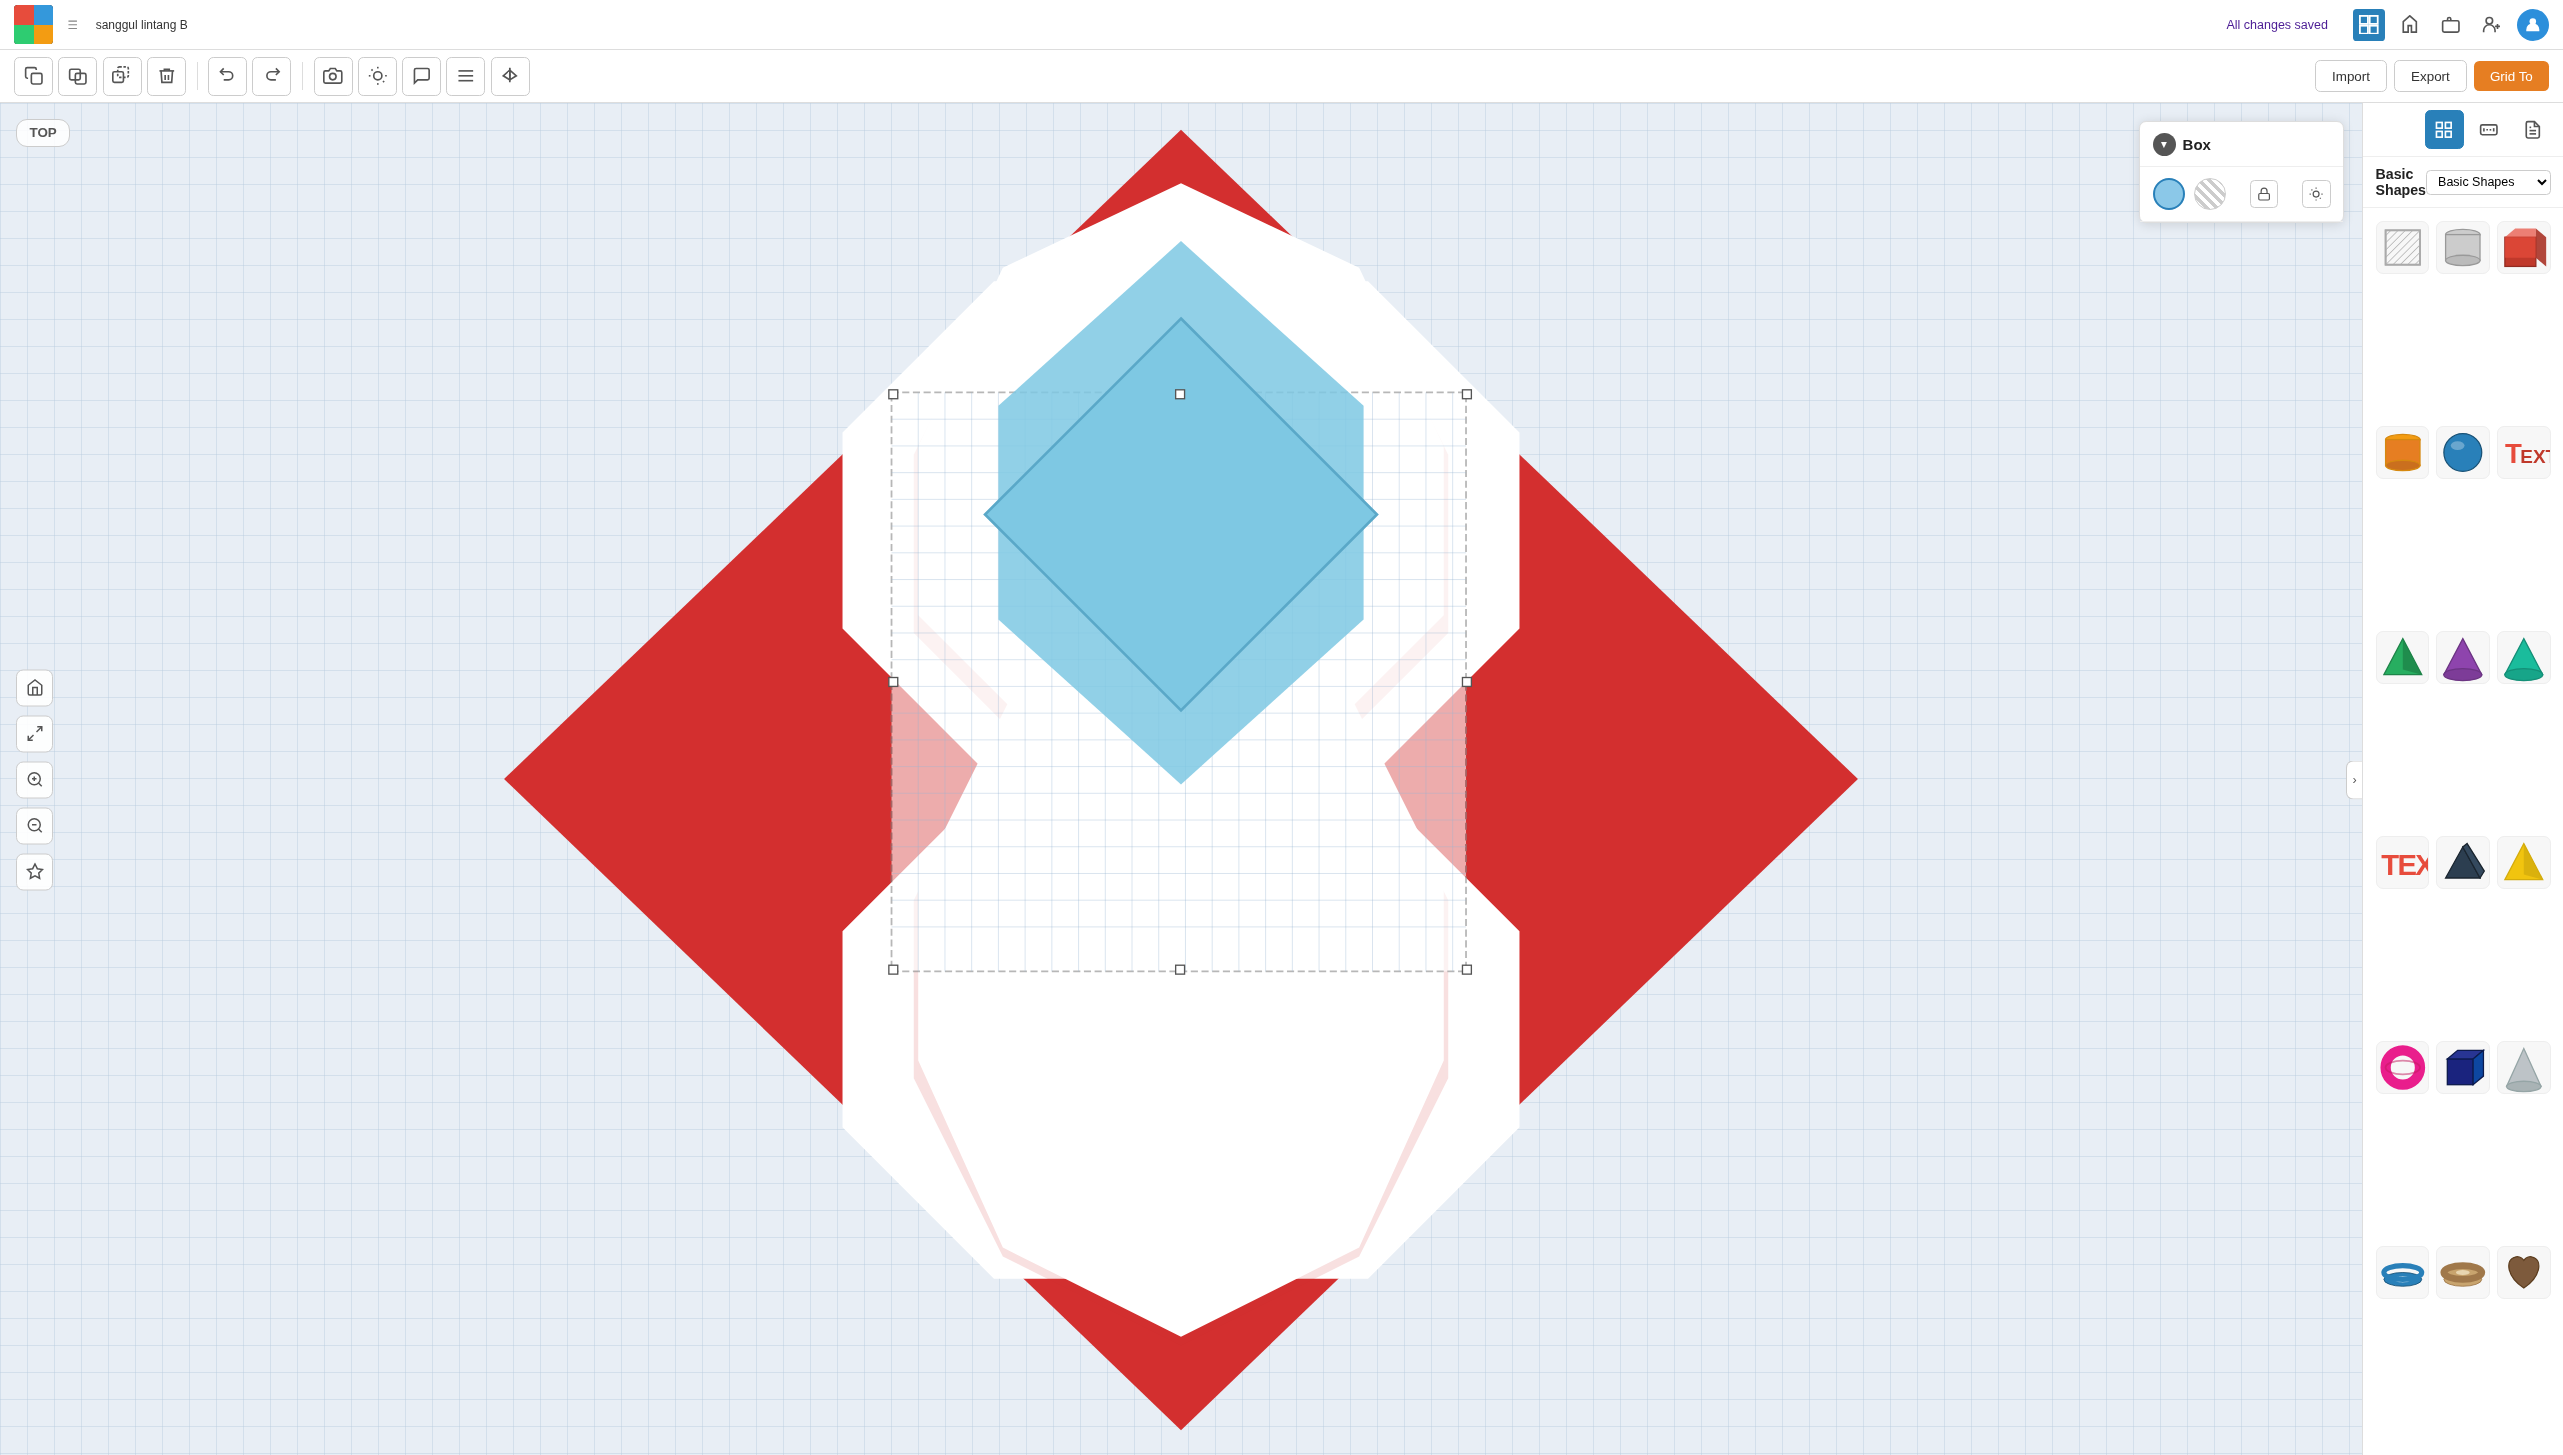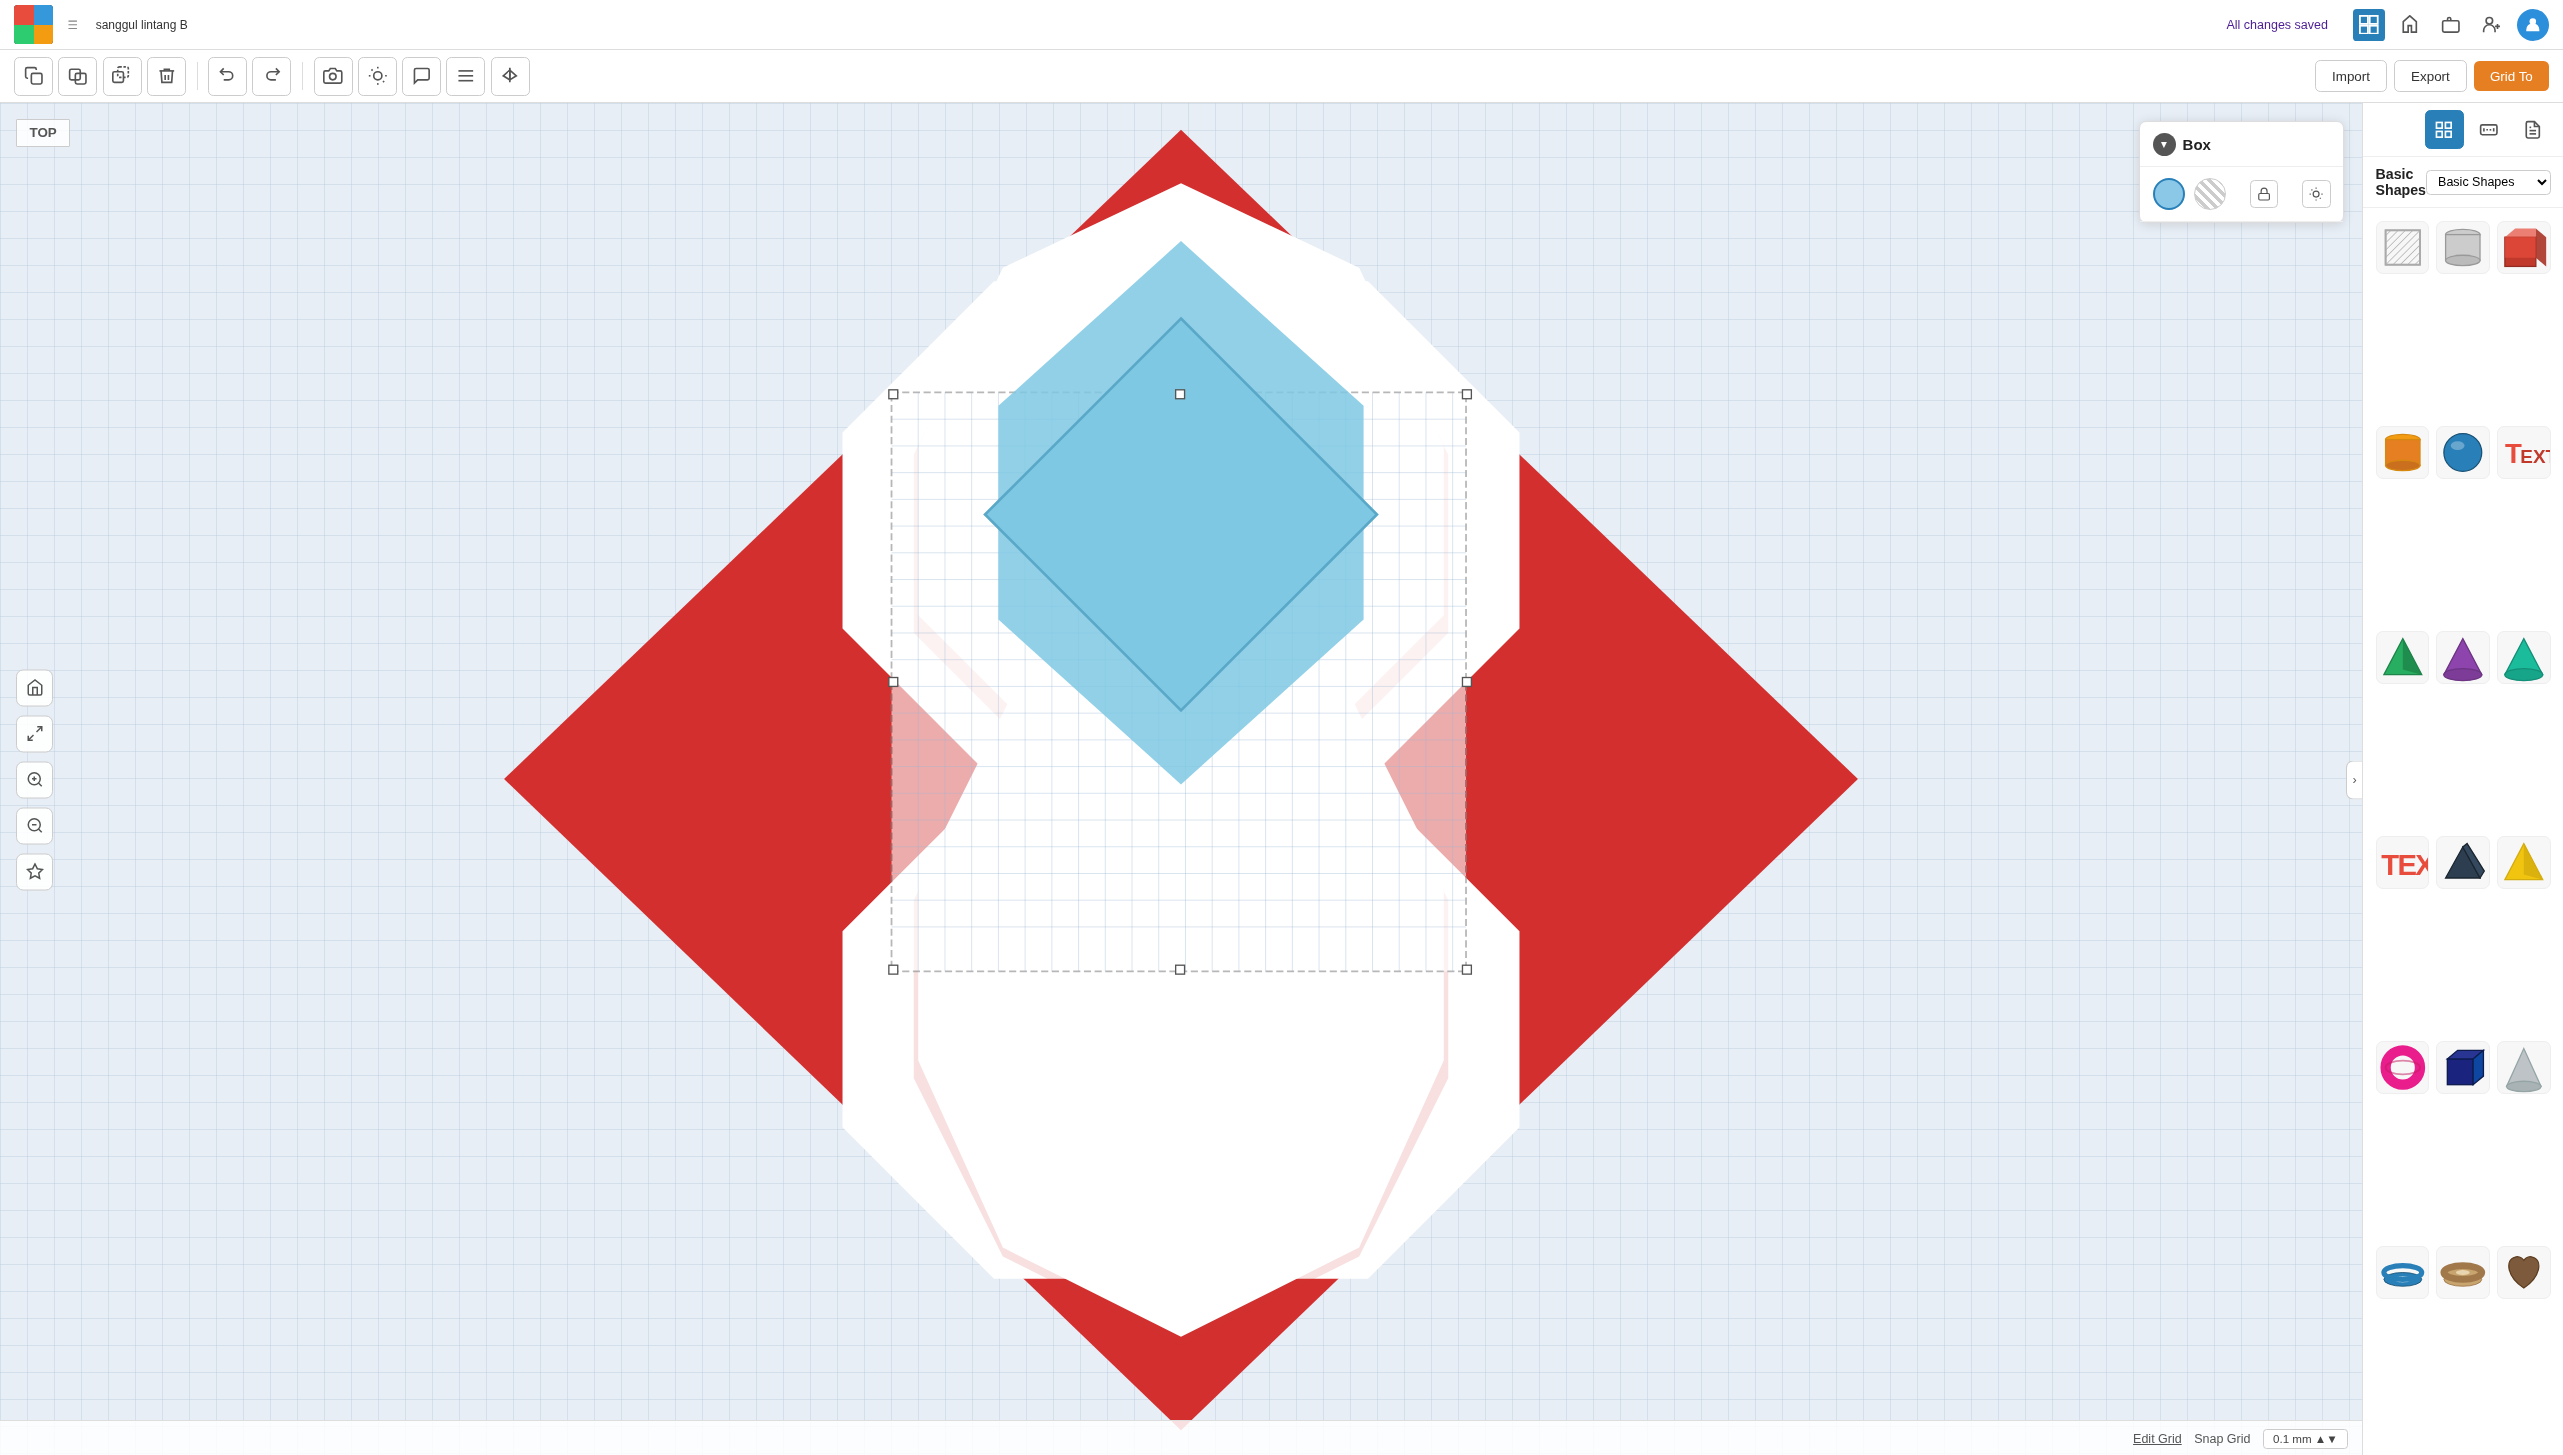--- a/index.html
+++ b/index.html
@@ -66,21 +66,21 @@
       background-color: #e8eef5;
       background-image:
         linear-gradient(rgba(180,200,220,0.4) 0.9px, transparent 0.9px),
         linear-gradient(90deg, rgba(180,200,220,0.4) 0.9px, transparent 0.9px);
       background-size: 27px 27px;
       overflow: hidden;
     }
     #view-label {
       position: absolute; top: 16px; left: 16px;
       background: rgba(255,255,255,0.85); border: 0.9px solid #ccc;
-      border-radius: 1px; padding: 5.3px 12.5px;
+      border-radius: 11px; padding: 5.3px 12.5px;
       font-size: 13.4px; color: #555; font-weight: 600;
     }
 
     
     #left-controls {
       position: absolute; left: 16px; top: 50%;
       transform: translateY(-50%);
       display: flex; flex-direction: column; gap: 9px;
     }
     .ctrl-btn {
@@ -471,25 +471,20 @@
               <line x1="18.36" y1="18.36" x2="19.78" y2="19.78" stroke="currentColor" stroke-width="2"></line>
               <line x1="1" y1="12" x2="3" y2="12" stroke="currentColor" stroke-width="2"></line>
               <line x1="21" y1="12" x2="23" y2="12" stroke="currentColor" stroke-width="2"></line>
             </svg>
         </button>
       </div>
     </div>
 
     <div id="expand-arrow" style="position:absolute; right:0; top:50%; transform:translateY(-50%); width:16px; height:39px; background:#fff; border:0.9px solid #ccc; border-right:none; border-radius:7.1px 0 0 7.1px; display:flex; align-items:center; justify-content:center; cursor:pointer; font-size:12.5px; color:#555; z-index:5;">›</div>
 
-    <div id="bottom-bar" style="position:absolute; bottom:0; left:0; right:0; display:flex; align-items:center; justify-content:flex-end; padding:7.1px 14.2px; gap:12.5px; background:rgba(255,255,255,0.85); border-top:0.9px solid #ddd; font-size:12.5px; color:#444;">
-      <span class="bottom-link">Edit Grid</span>
-      <span id="snap-grid-label">Snap Grid</span>
-      <div id="snap-grid-value" style="background:#fff; border:0.9px solid #ccc; border-radius:3.6px; padding:2.7px 9px; font-size:11.6px; display:flex; align-items:center; gap:5.3px; cursor:pointer;">0.1 mm ▲▼</div>
-    </div>
   </div>
 
   <div id="right-sidebar">
     <div id="sidebar-top-icons">
       <button class="side-icon-btn active" title="Shapes Grid">
         <svg width="19.6" height="19.6" viewBox="0 0 24 24">
             <rect x="3" y="3" width="7" height="7" fill="none" stroke="currentColor" stroke-width="2"></rect>
             <rect x="14" y="3" width="7" height="7" fill="none" stroke="currentColor" stroke-width="2"></rect>
             <rect x="3" y="14" width="7" height="7" fill="none" stroke="currentColor" stroke-width="2"></rect>
             <rect x="14" y="14" width="7" height="7" fill="none" stroke="currentColor" stroke-width="2"></rect>

